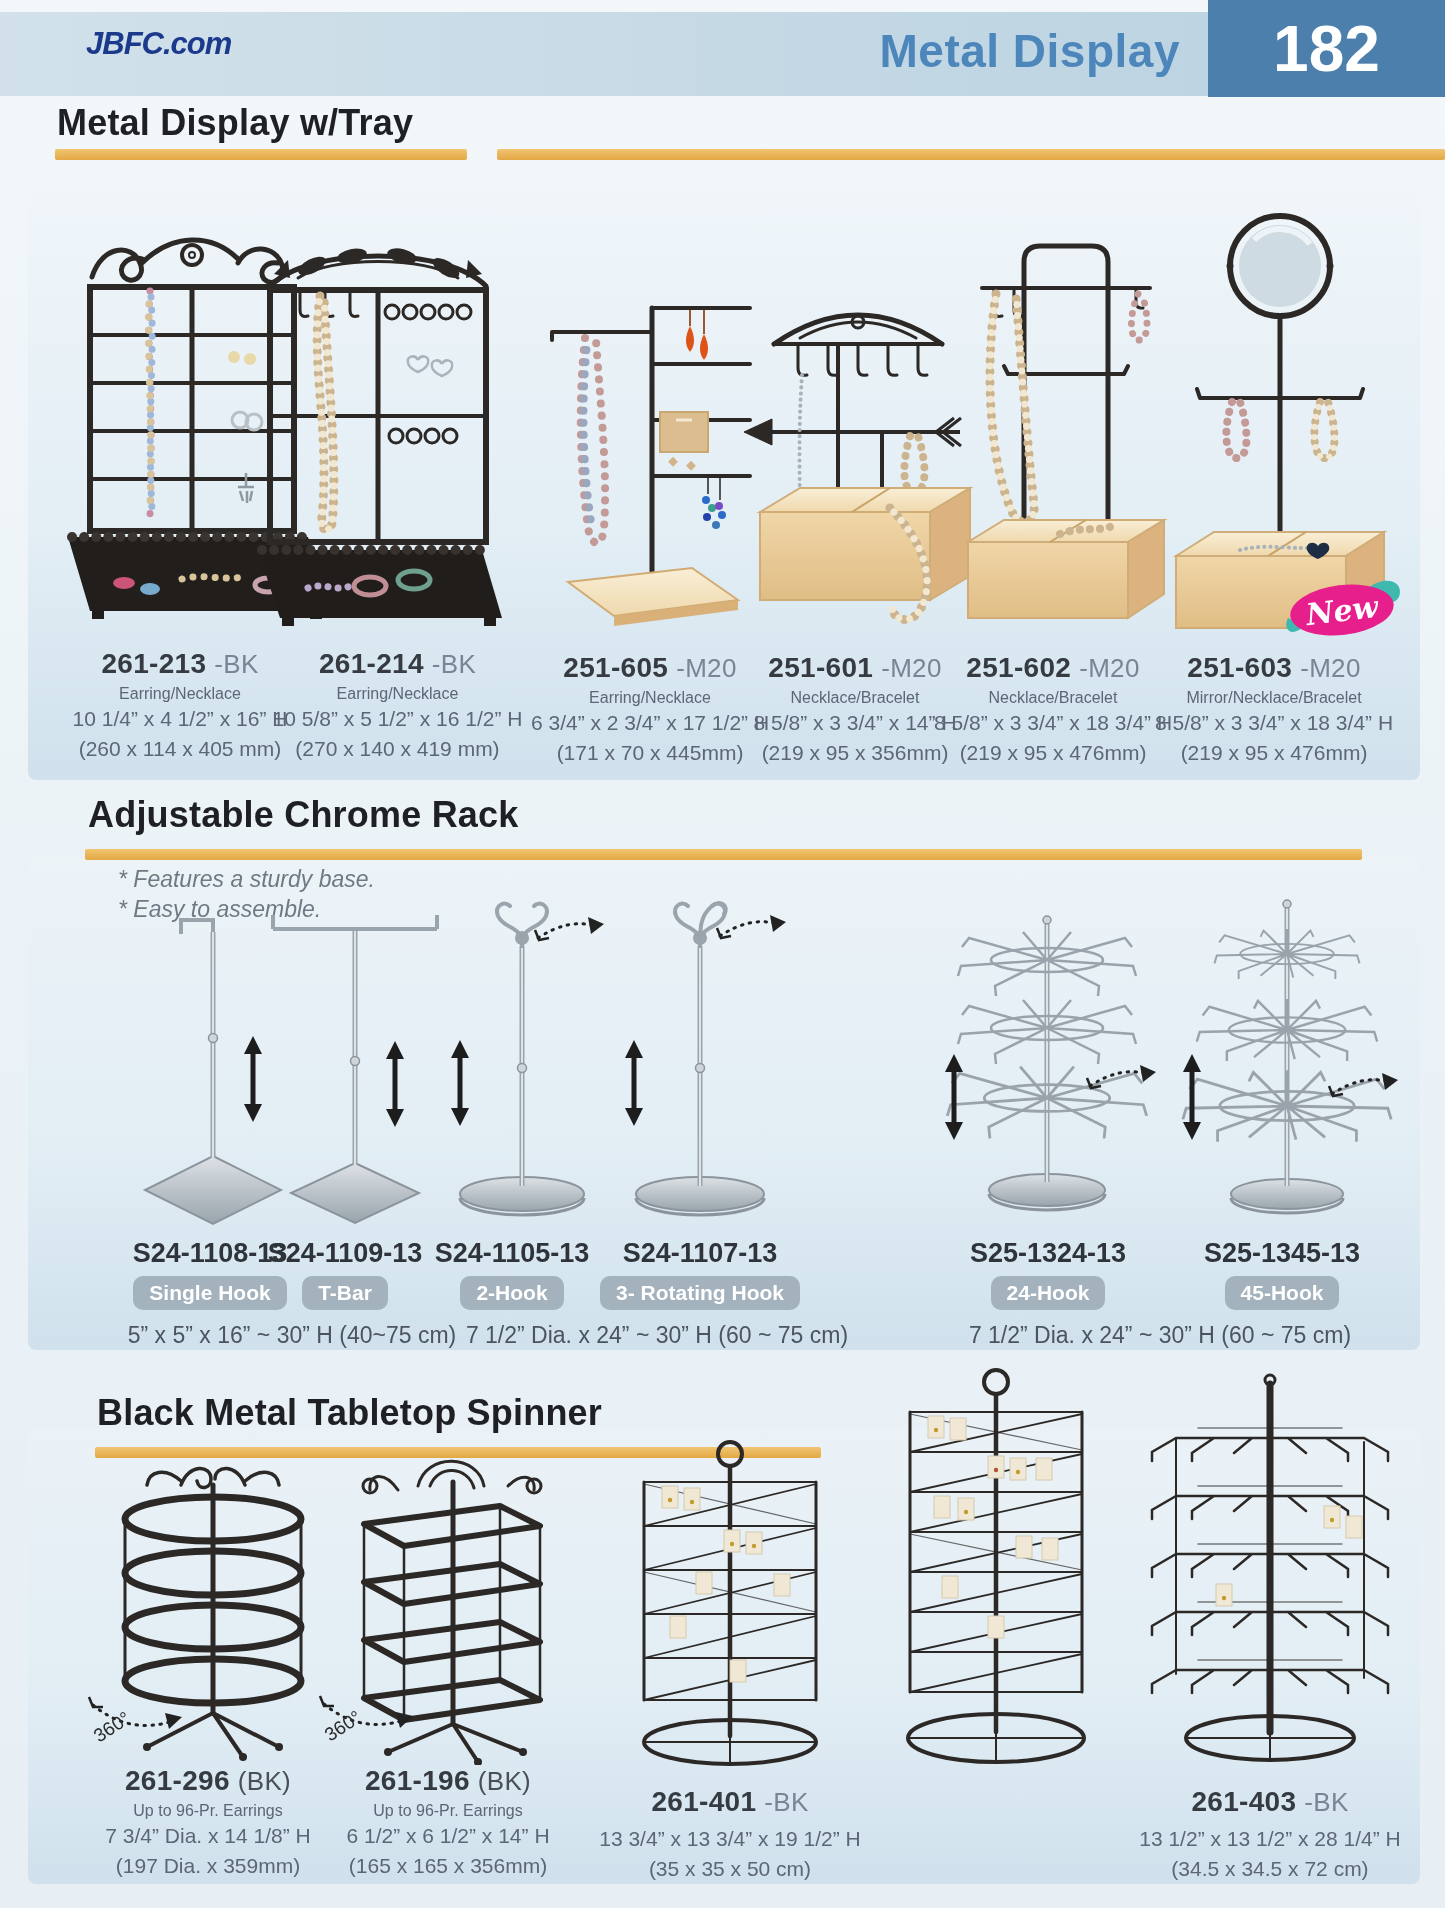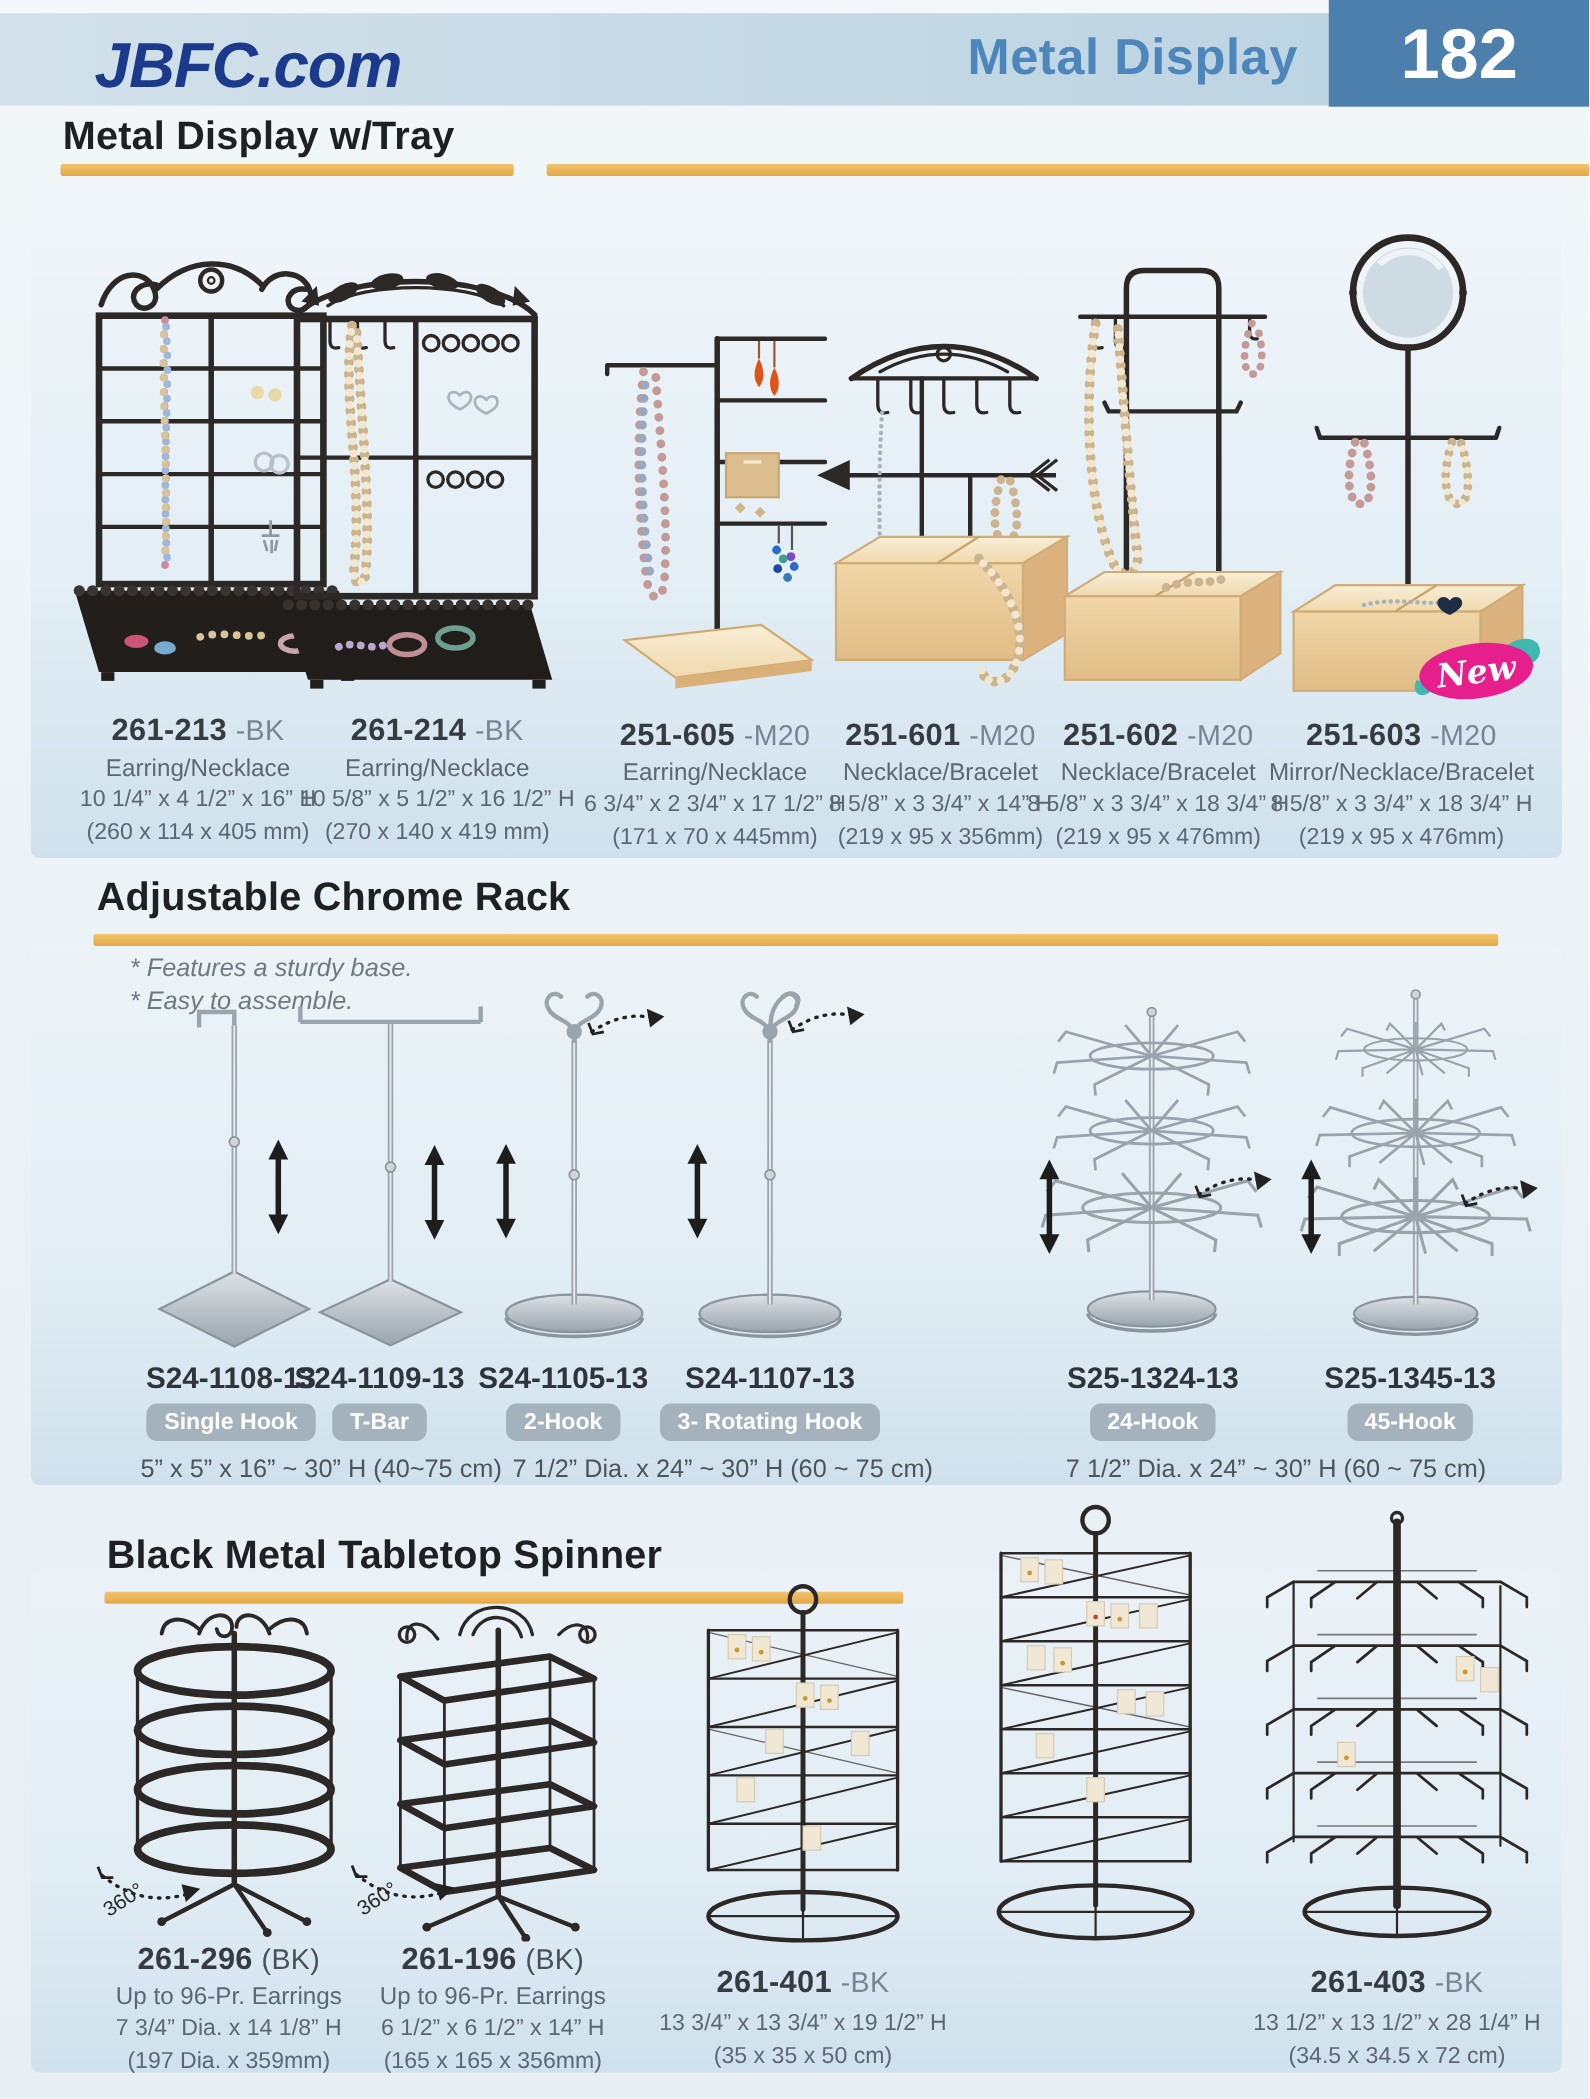--- a/index.html
+++ b/index.html
@@ -4,36 +4,36 @@
 <style>
   html,body{margin:0;padding:0;background:#ffffff;}
   .page{position:relative;width:1445px;height:1908px;overflow:hidden;
         background:linear-gradient(180deg,#f3f7fa 0%,#ecf3f7 40%,#e7eff5 100%);
         font-family:"Liberation Sans",sans-serif;}
   .panel{position:absolute;border-radius:8px;
          background:linear-gradient(180deg,rgba(240,246,250,.25) 0%,rgba(223,236,244,.75) 60%,rgba(206,224,236,.95) 100%);}
   
   .band{position:absolute;left:0;top:12px;width:1212px;height:84px;
         background:linear-gradient(90deg,#d2e1ea,#bdd4e2);}
-  .logo{position:absolute;left:86px;top:26px;font-size:58px;font-weight:bold;font-style:italic;
+  .logo{position:absolute;left:86px;top:26px;font-size:31px;font-weight:bold;font-style:italic;
         color:#1b3a8c;letter-spacing:-1px;}
   .ptitle{position:absolute;left:640px;top:24px;width:540px;text-align:right;
         font-size:46px;font-weight:bold;color:#4c86bb;letter-spacing:.5px;}
   .pnum{position:absolute;left:1208px;top:0;width:237px;height:97px;background:#4d7fad;
         color:#fff;font-size:64px;font-weight:bold;display:flex;align-items:center;justify-content:center;}
   
   .shead{position:absolute;font-size:36px;font-weight:bold;color:#1e2023;letter-spacing:.2px;white-space:nowrap;}
   .grule{position:absolute;height:11px;background:linear-gradient(#f1c471,#e3a844);border-radius:2px;}
   .features{position:absolute;font-style:italic;color:#6f7983;font-size:23px;line-height:1.35;}
   
   .plabel{position:absolute;text-align:center;color:#5d6674;}
   .code{font-size:28px;font-weight:bold;color:#363b42;letter-spacing:.3px;white-space:nowrap;}
   .sfx{font-weight:normal;color:#7a8494;font-size:26px;margin-left:8px;}
   .sfx.dark{color:#4a5058;}
-  .pname{font-size:22px;margin-top:5px;white-space:nowrap;}
+  .pname{font-size:16px;margin-top:5px;white-space:nowrap;}
   .dims{font-size:21px;margin-top:3px;line-height:1.28;white-space:nowrap;}
   
   .ccode{position:absolute;text-align:center;font-size:27px;font-weight:bold;color:#2f343a;white-space:nowrap;}
   .badge-wrap{position:absolute;text-align:center;}
   .badge{display:inline-block;background:#a3b2bc;color:#ffffff;font-weight:bold;font-size:21px;
          padding:5px 16px;border-radius:10px;white-space:nowrap;}
   .cdims{position:absolute;text-align:center;font-size:23px;color:#4c545e;white-space:nowrap;}
   .pimg{position:absolute;}
 </style>
 </head>

